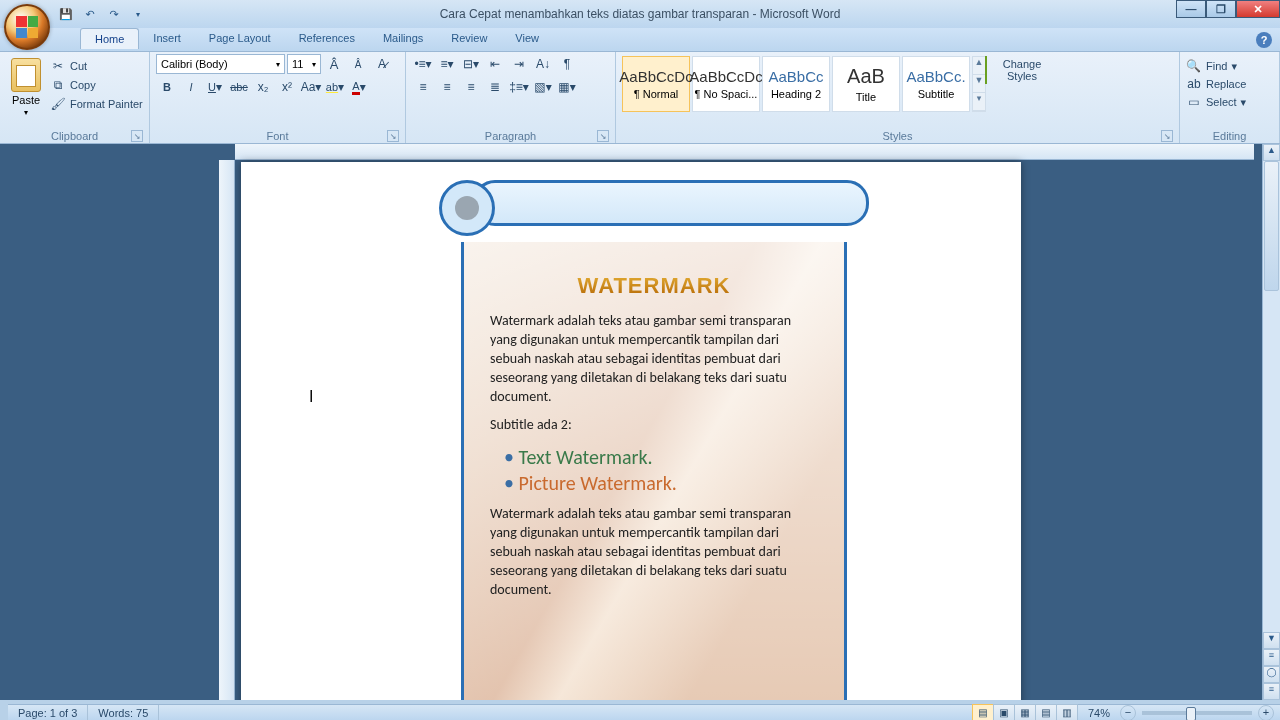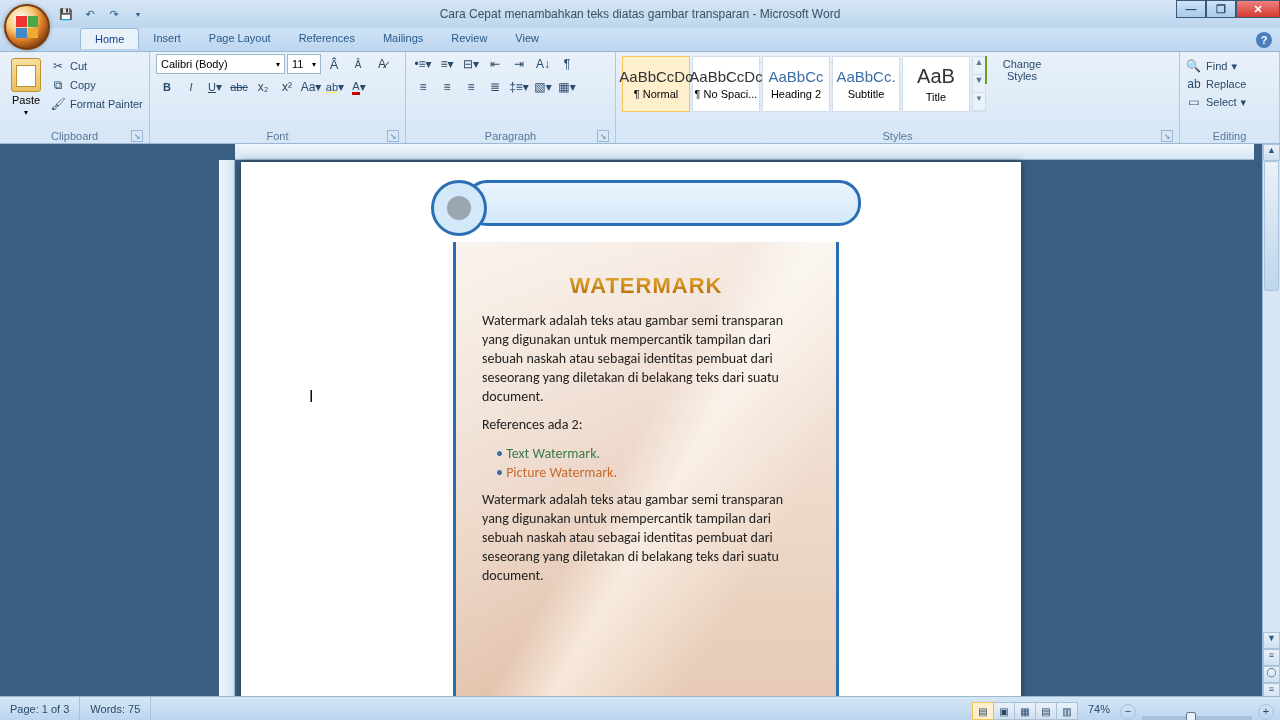--- a/index.html
+++ b/index.html
@@ -52,36 +52,36 @@
 
 .workspace{ position:absolute; top:144px; bottom:20px; left:0; right:0; background:#3a5e82; display:flex;}
 .doc-scroll{ flex:1; overflow:hidden; position:relative; display:flex; justify-content:center; }
 .page{ width:780px; background:#fff; margin-top:18px; box-shadow:0 0 8px rgba(0,0,0,.4); position:relative; height:720px;}
 .ruler{ position:absolute; left:235px; right:26px; top:0; height:16px; background:linear-gradient(#eef5fb,#d6e6f5); border-bottom:1px solid #9ab7d4;}
 .ruler-v{ position:absolute; left:219px; top:16px; bottom:0; width:16px; background:linear-gradient(90deg,#eef5fb,#d6e6f5); border-right:1px solid #9ab7d4;}
 .scrollbar{ width:18px; background:#d6e6f5; border-left:1px solid #9ab7d4; display:flex; flex-direction:column;}
 .sb-btn{ height:17px; background:linear-gradient(#eaf1f8,#cfe0f0); border:1px solid #aac3db; text-align:center; font-size:9px; color:#2a5a8a;}
 .sb-track{ flex:1; position:relative;} .sb-thumb{ position:absolute; left:1px; right:1px; top:0; height:130px; background:linear-gradient(#eaf1f8,#bfd6ec); border:1px solid #aac3db; border-radius:2px;}
 
-.scroll-shape{ position:absolute; left:190px; top:18px; width:430px;}
+.scroll-shape{ position:absolute; left:198px; top:18px; width:430px;}
 .scroll-top{ position:relative; height:62px;}
 .scroll-top .bar{ position:absolute; left:34px; right:0; top:0; height:46px; border:3px solid #2a6fb5; border-radius:22px; background:linear-gradient(#eaf5fe,#d3e8f9);}
 .scroll-top .curl{ position:absolute; left:0; top:0; width:56px; height:56px; border:3px solid #2a6fb5; border-radius:50%; background:#d3e8f9;}
 .scroll-top .curl::after{ content:""; position:absolute; left:13px; top:13px; width:24px; height:24px; border-radius:50%; background:#9aa6b1;}
 .scroll-body{ margin:0 22px; border-left:3px solid #2a6fb5; border-right:3px solid #2a6fb5; background:linear-gradient(rgba(255,255,255,.85),rgba(255,255,255,.55)),linear-gradient(120deg,#d8b088,#c07848 45%,#eac9a8 55%,#c88858 75%); padding:26px 26px 16px; min-height:470px;}
 .wmark{ font-family:Impact,Arial Black,sans-serif; font-size:28px; letter-spacing:1px; text-align:center; background:linear-gradient(#f0c040,#b06000); -webkit-background-clip:text; background-clip:text; color:transparent; font-weight:bold; margin-bottom:12px;}
 .wmark span{ font-size:22px;}
 .scroll-body p{ font-size:14px; color:#222; line-height:1.35; margin-bottom:10px; font-family:Calibri,Arial,sans-serif;}
 .scroll-body ul{ list-style:none; margin:0 0 10px 14px;}
-.scroll-body li{ font-size:14px; color:#3a7a4a; margin-bottom:2px; font-family:Calibri,Arial,sans-serif;}
+.scroll-body li{ font-size:20px; color:#3a7a4a; margin-bottom:2px; font-family:Calibri,Arial,sans-serif;}
 .scroll-body li.or{ color:#c96a2e;}
 .scroll-body li::before{ content:"• "; color:#3a6ea5;}
 .cursor{ position:absolute; left:68px; top:226px; font-size:16px; color:#000;}
 
-.status{ position:absolute; bottom:0; left:0; right:0; height:24px; background:linear-gradient(#d6e6f5,#bcd6ef); border-top:1px solid #9ab7d4; display:flex; align-items:flex-end; font-size:11px; color:#2a4a6a;}
+.status{ position:absolute; bottom:0; left:8px; right:0; height:16px; background:linear-gradient(#d6e6f5,#bcd6ef); border-top:1px solid #9ab7d4; display:flex; align-items:center; font-size:11px; color:#2a4a6a;}
 .status .cell{ padding:0 10px; border-right:1px solid #a9c2d9; height:100%; display:flex; align-items:center;}
 .status .spacer{ flex:1;}
 .view-btns{ display:flex;} .view-btns span{ width:22px; height:18px; border:1px solid #a9c2d9; background:linear-gradient(#eaf1f8,#cfe0f0); margin-left:-1px; display:flex; align-items:center; justify-content:center; font-size:10px;}
 .view-btns span.sel{ background:#fff0cd; border-color:#f6c35a;}
 .zoom-track{ width:110px; height:4px; background:#a9c2d9; position:relative; margin:0 6px;}
 .zoom-track::after{ content:""; position:absolute; left:40%; top:-4px; width:8px; height:12px; background:#eaf1f8; border:1px solid #5a7a9a; border-radius:2px;}
 </style>
 </head>
 <body>
 
@@ -213,27 +213,27 @@
           <div>¶ Normal</div>
         </div>
       <div class="style-item">
           <div class="style-prev">AaBbCcDc</div>
           <div>¶ No Spaci...</div>
         </div>
       <div class="style-item h2">
           <div class="style-prev">AaBbCc</div>
           <div>Heading 2</div>
         </div>
+      <div class="style-item title">
+          <div class="style-prev">AaB</div>
+          <div>Title</div>
+        </div>
       <div class="style-item sub">
           <div class="style-prev">AaBbCc.</div>
           <div>Subtitle</div>
-        </div>
-      <div class="style-item title">
-          <div class="style-prev">AaB</div>
-          <div>Title</div>
         </div>
       <div class="style-nav">
           <span>▲</span>
           <span>▼</span>
           <span>▾</span>
         </div>
       <div class="change-styles">
         <div style="width:28px;height:28px;background:linear-gradient(#b8d060,#6aa020);border:1px solid #6aa020;"></div>
         <span style="text-align:center;line-height:1.1;">Change Styles</span>
       </div>
@@ -261,21 +261,21 @@
     <div class="page">
       <span class="cursor">I</span>
       <div class="scroll-shape">
         <div class="scroll-top">
             <div class="bar"></div>
             <div class="curl"></div>
           </div>
         <div class="scroll-body">
           <div class="wmark"><span>W</span><span>ATERMARK</span></div>
           <p>Watermark adalah teks atau gambar semi transparan yang digunakan untuk mempercantik tampilan dari sebuah naskah atau sebagai identitas pembuat dari seseorang yang diletakan di belakang teks dari suatu document.</p>
-          <p>References ada 2:</p>
+          <p>Subtitle ada 2:</p>
           <ul>
             <li>Text Watermark.</li>
             <li class="or">Picture Watermark.</li>
           </ul>
           <p>Watermark adalah teks atau gambar semi transparan yang digunakan untuk mempercantik tampilan dari sebuah naskah atau sebagai identitas pembuat dari seseorang yang diletakan di belakang teks dari suatu document.</p>
         </div>
 
       </div>
     </div>
   </div>

